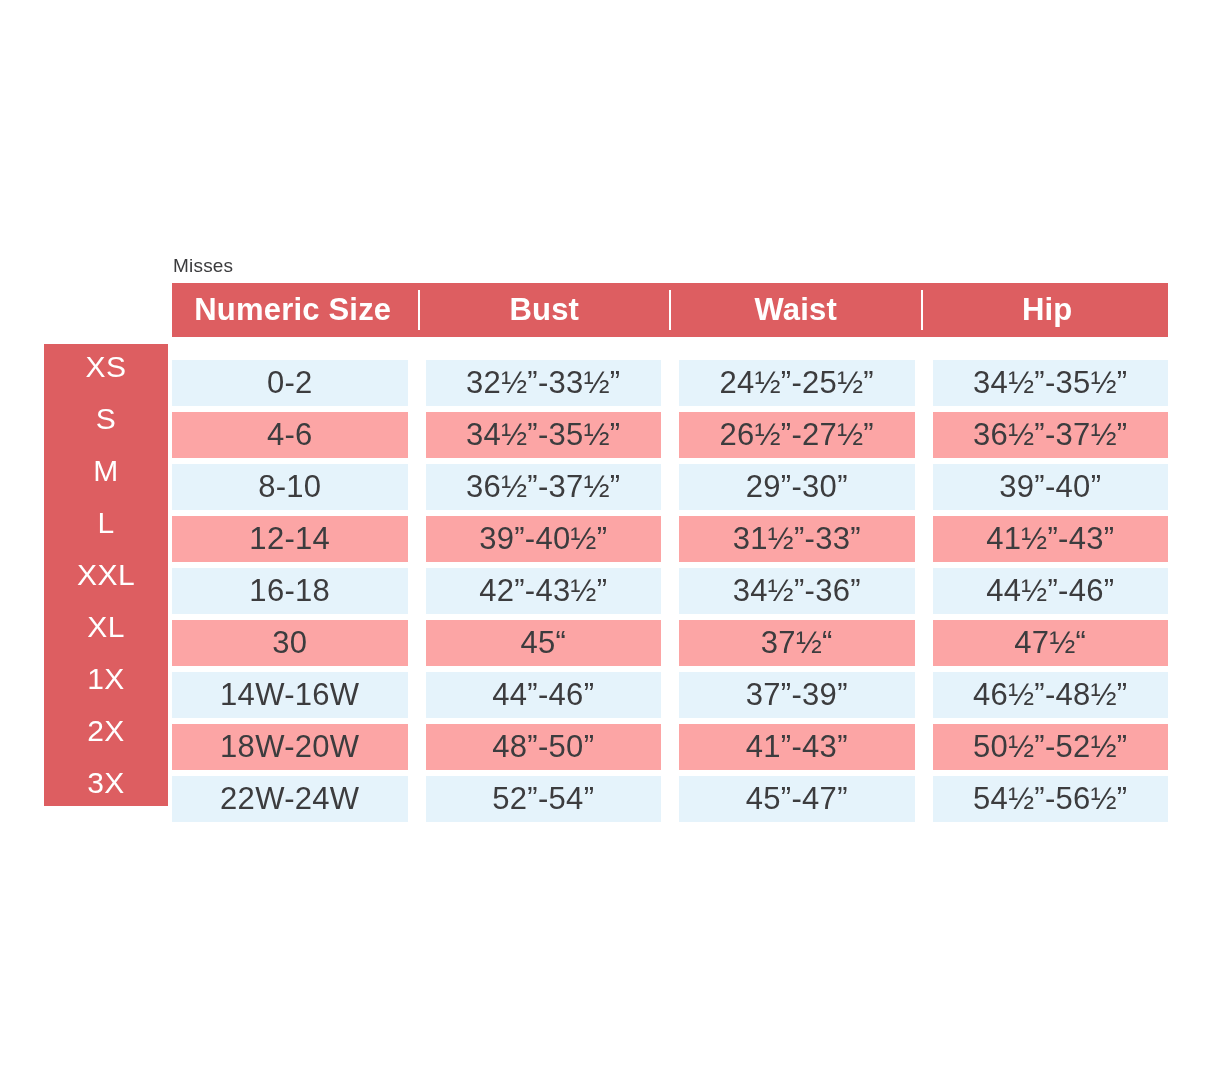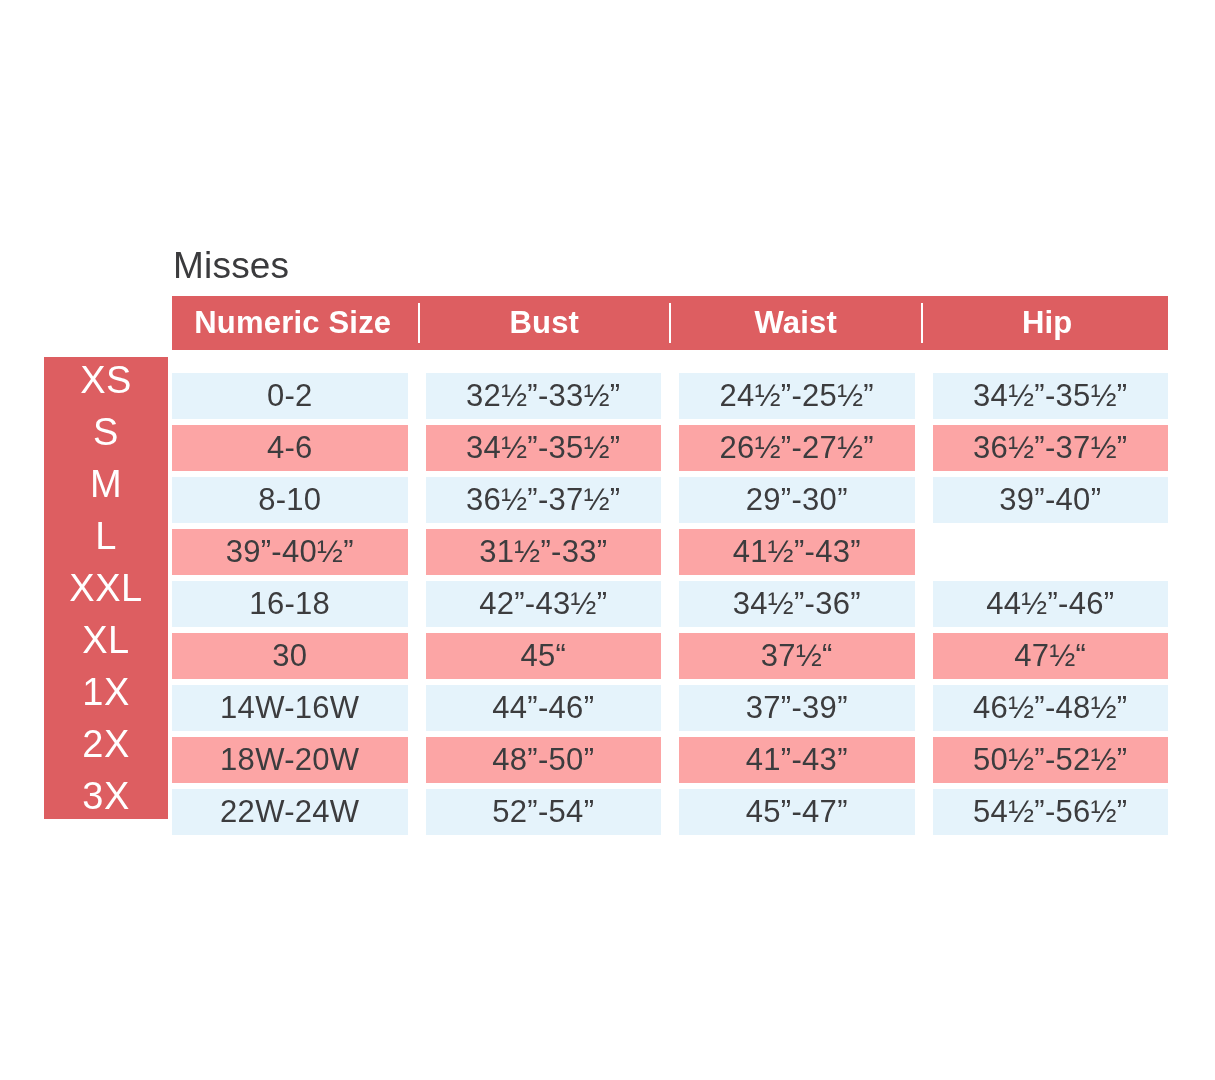--- a/index.html
+++ b/index.html
@@ -16,24 +16,24 @@
     overflow: hidden;
   }
   .content {
     position: absolute;
     left: 44px;
     top: 251px;
     width: 1124px;
   }
   .chart-title {
     margin-left: 129px;
-    font-size: 37px;
+    font-size: 19px;
     line-height: 29px;
     color: #3b3b3d;
-    margin-bottom: 16px;
+    margin-bottom: 3px;
     letter-spacing: 0.2px;
   }
   .layout {
     display: flex;
     gap: 4px;
     align-items: flex-start;
   }
   .side-col {
     width: 124px;
     margin-top: 61px;
@@ -41,21 +41,21 @@
     display: flex;
     flex-direction: column;
     gap: 6px;
   }
   .side-label {
     height: 46px;
     display: flex;
     align-items: center;
     justify-content: center;
     color: #ffffff;
-    font-size: 38px;
+    font-size: 30px;
     letter-spacing: 0.5px;
   }
   .table-area {
     flex: 1;
   }
   .header-bar {
     position: relative;
     background: #dd5e61;
     height: 54px;
     margin-bottom: 23px;
@@ -150,20 +150,21 @@
         </div>
 
         <div class="body-row row-blue">
           <div class="cell">8-10</div>
           <div class="cell">36½”-37½”</div>
           <div class="cell">29”-30”</div>
           <div class="cell">39”-40”</div>
         </div>
 
         <div class="body-row row-lav">
+          <div class="cell">12-14</div>
           <div class="cell">39”-40½”</div>
           <div class="cell">31½”-33”</div>
           <div class="cell">41½”-43”</div>
         </div>
 
         <div class="body-row row-blue">
           <div class="cell">16-18</div>
           <div class="cell">42”-43½”</div>
           <div class="cell">34½”-36”</div>
           <div class="cell">44½”-46”</div>

